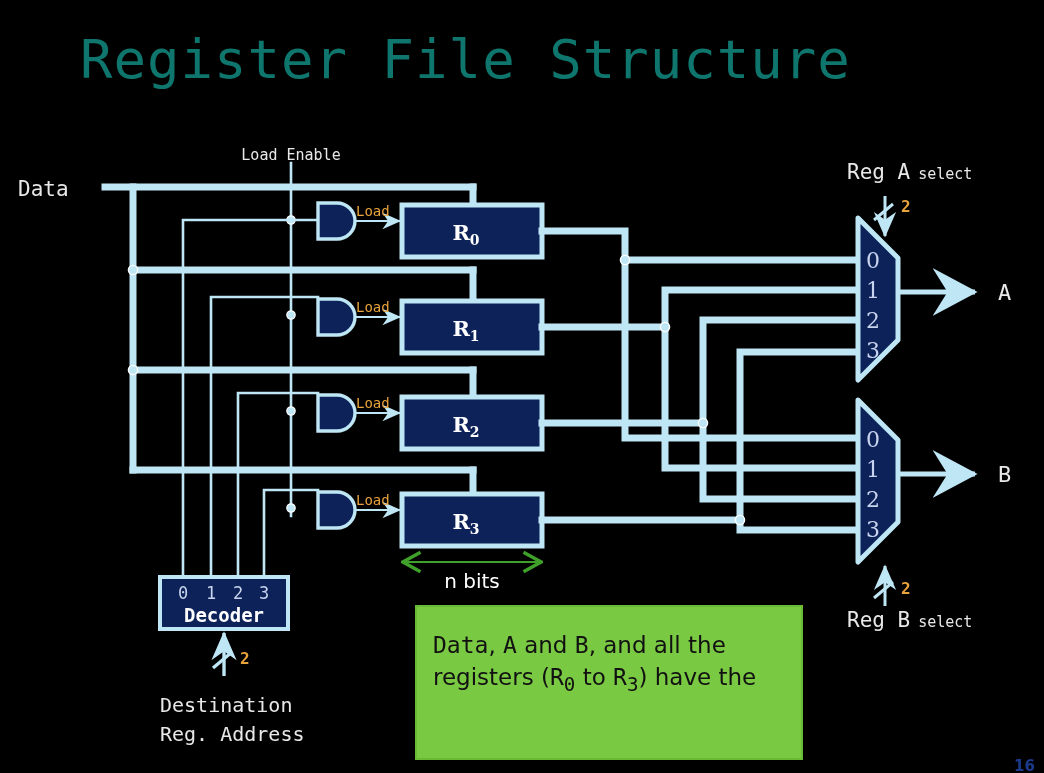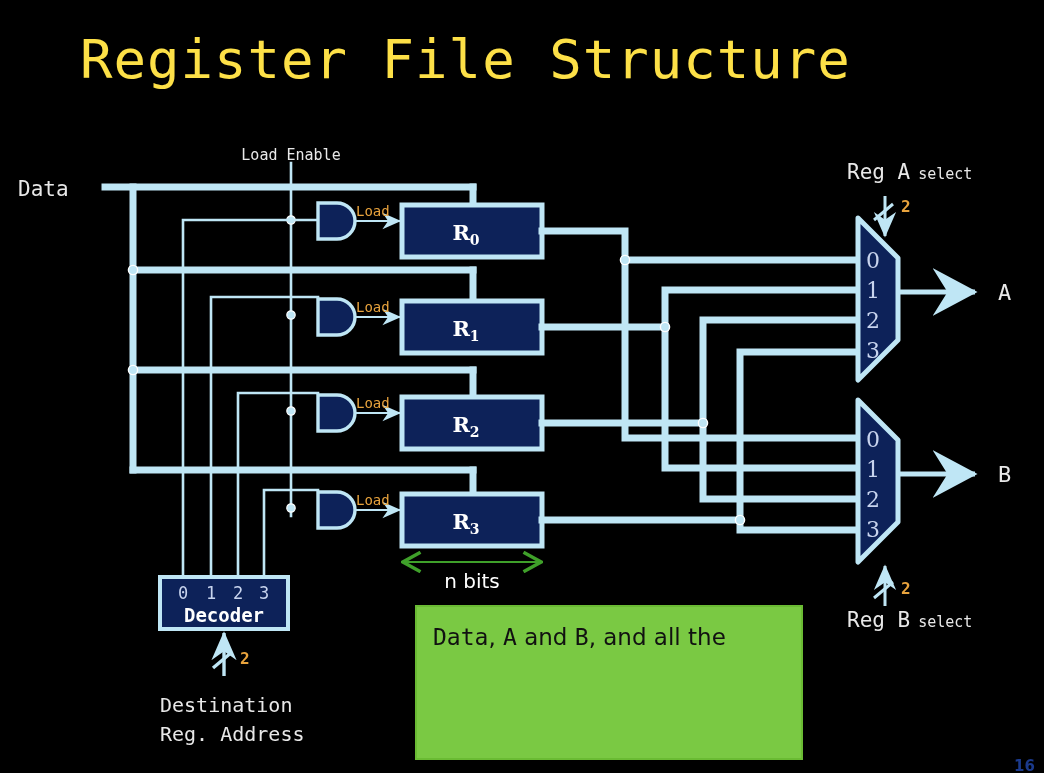--- a/index.html
+++ b/index.html
@@ -1,24 +1,24 @@
 <!DOCTYPE html>
 <html><head>
 <meta charset="utf-8">
 <style>
   html,body{margin:0;padding:0;background:#000;}
   body{width:1044px;height:773px;overflow:hidden;
        font-family:"DejaVu Sans Mono",monospace;}
   #slide{position:relative;width:1044px;height:773px;background:#000;}
   #slide svg{position:absolute;left:0;top:0;}
   .title{position:absolute;left:80px;top:28px;font-family:"DejaVu Sans Mono",monospace;
-         font-size:54px;color:#fde047;letter-spacing:1px;white-space:nowrap;}
+         font-size:54px;color:#0f766e;letter-spacing:1px;white-space:nowrap;}
   .callout{position:absolute;left:415px;top:605px;width:388px;height:155px;
            background:#7ac943;border:2px solid #6abb33;box-sizing:border-box;
-           padding:14px 16px 0 16px;}
+           padding:22px 16px 0 16px;}
   .callout-line{font-family:"DejaVu Sans",sans-serif;font-size:23px;color:#111;
                 line-height:32px;white-space:nowrap;}
   .mono{font-family:"DejaVu Sans Mono",monospace;}
   .pageno{position:absolute;left:1014px;top:757px;font-family:"DejaVu Sans",sans-serif;
           font-size:15px;color:#1b3a8c;font-weight:bold;}
 </style>
 </head>
 <body>
 
 <div id="slide">
@@ -190,16 +190,17 @@
       <text x="998" y="300" font-size="22" fill="#e8e8e8">A</text>
       <text x="998" y="482" font-size="22" fill="#e8e8e8">B</text>
 
       <text x="160" y="712" font-size="20" fill="#e8e8e8">Destination</text>
       <text x="160" y="741" font-size="20" fill="#e8e8e8">Reg. Address</text>
     </g>
   </svg>
 
   <div class="callout">
     <div class="callout-line"><span class="mono">Data</span><span>, </span><span class="mono">A</span><span> and </span><span class="mono">B</span><span>, and all the</span></div>
+    <div class="callout-line"><span>registers (</span><span class="mono"><span>R</span><sub>0</sub></span><span> to </span><span class="mono"><span>R</span><sub>3</sub></span><span>) have the</span></div>
   </div>
 
   <div class="pageno">16</div>
 </div>
 
 </body></html>

